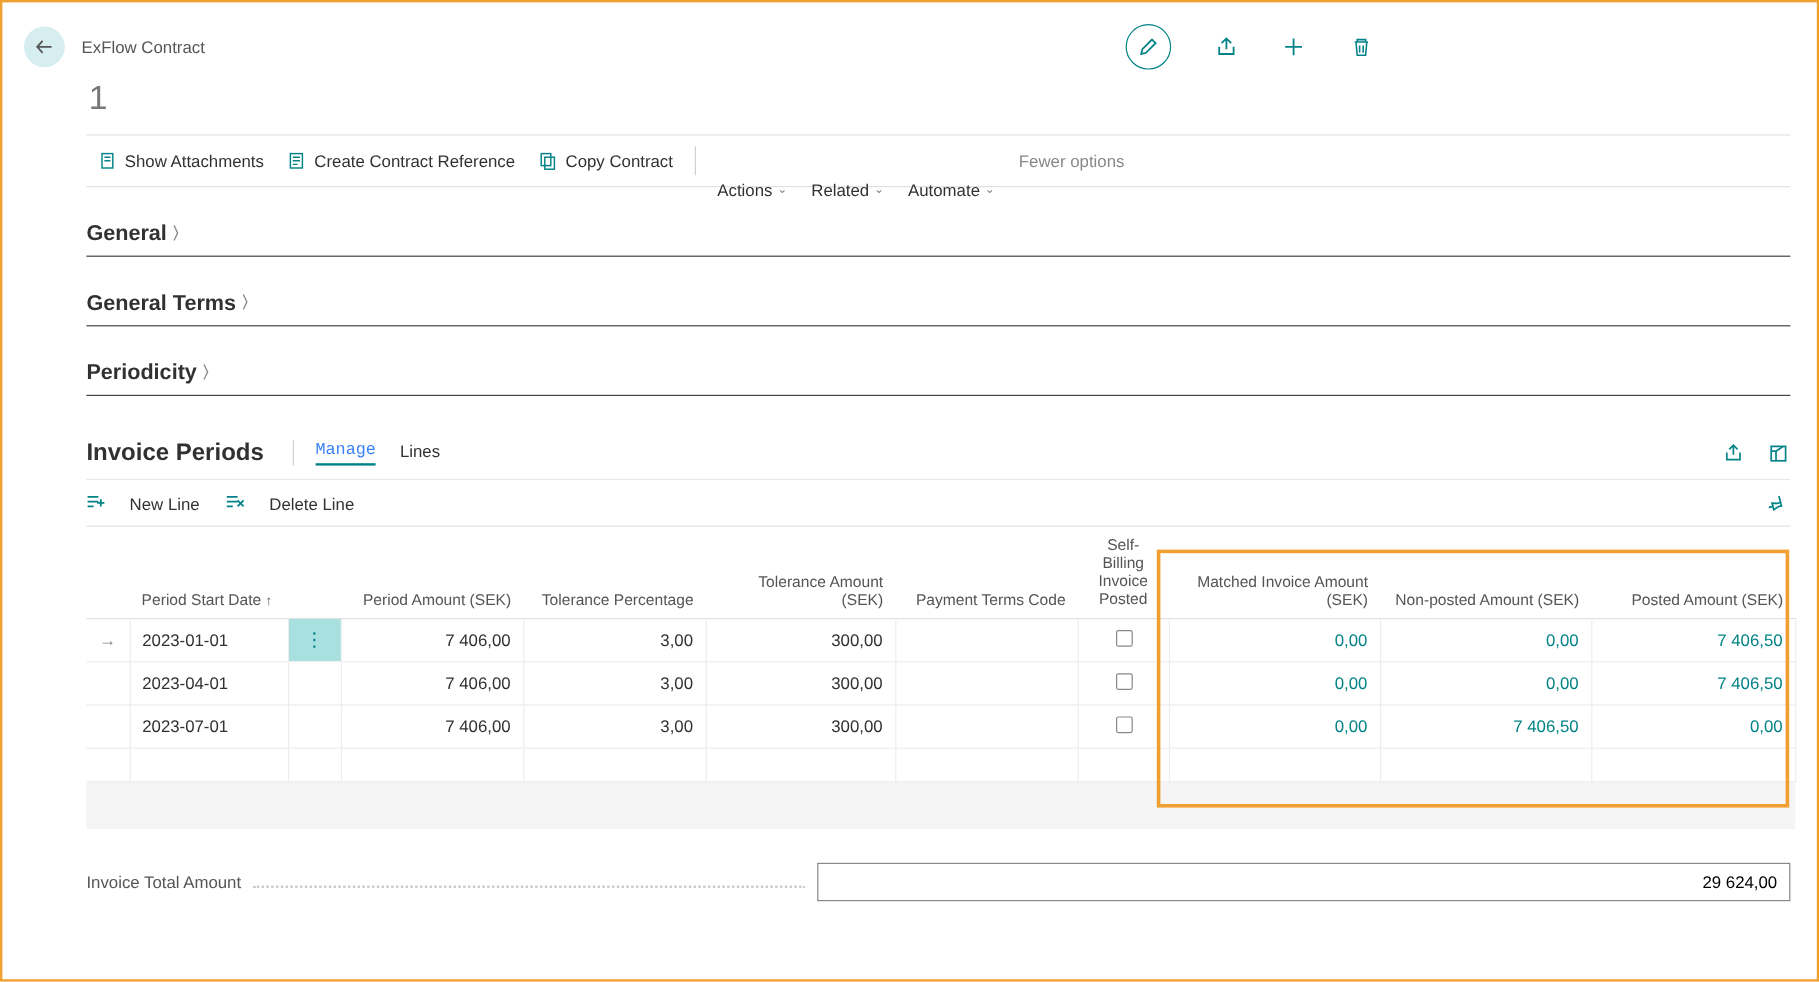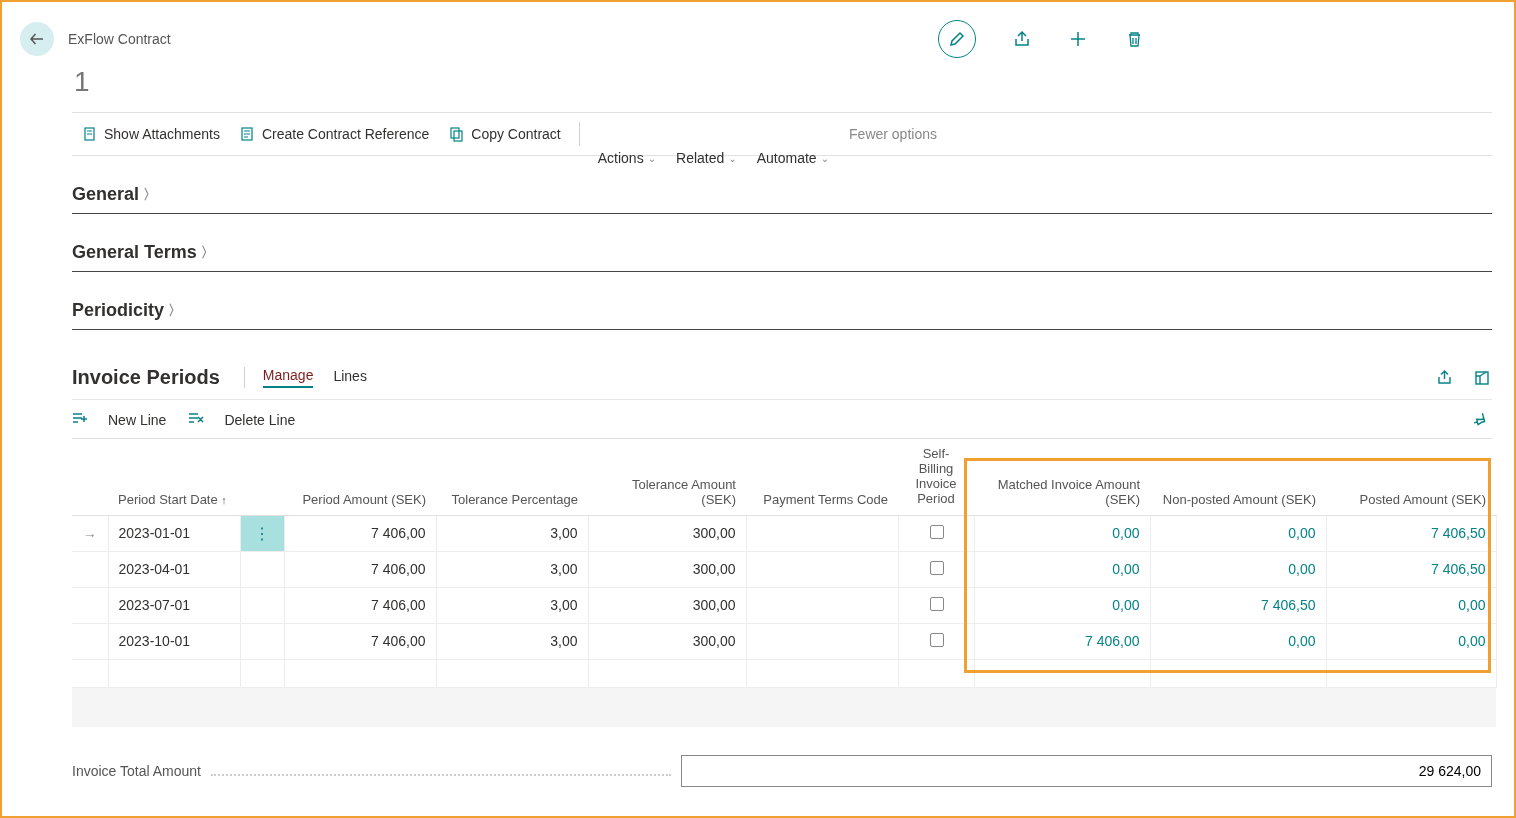--- a/index.html
+++ b/index.html
@@ -108,21 +108,21 @@
     padding: 36px 0 10px 0;
   }
   .subhead-title {
     font-size: 20px;
     font-weight: 600;
     color: #323130;
     margin-right: 24px;
   }
   .subtabs { display: flex; gap: 20px; align-items: center; border-left: 1px solid #d0d0d0; padding-left: 18px; }
   .subtab { cursor: pointer; color: #323130; padding-bottom: 3px; }
-  .subtab.active { color: #7f1d1d; border-bottom: 2px solid #038387; }
+  .subtab.active { color: #3b82f6; border-bottom: 2px solid #038387; font-family: Liberation Mono, monospace; }
   .sub-right { margin-left: auto; display: flex; gap: 18px; }
   .linebar {
     display: flex;
     align-items: center;
     gap: 22px;
     padding: 10px 0 8px 0;
     border-top: 1px solid #e8e8e8;
   }
   .linebtn { display: flex; align-items: center; gap: 20px; cursor: pointer; color: #323130; }
   .linebtn .li { color: #038387; font-weight: bold; }
@@ -348,21 +348,21 @@
             <th class="rowsel"></th>
             <th class="al-l">
               <span>Period Start Date</span>
               <span class="sort-ind">↑</span>
             </th>
             <th class="rowmenu"></th>
             <th class="al-r">Period Amount (SEK)</th>
             <th class="al-r">Tolerance Percentage</th>
             <th class="al-r">Tolerance Amount (SEK)</th>
             <th class="al-r">Payment Terms Code</th>
-            <th class="al-c" style="line-height:1.15;">Self-Billing Invoice Period</th>
+            <th class="al-c" style="line-height:1.15;">Self-Billing Invoice Posted</th>
             <th class="al-r">Matched Invoice Amount (SEK)</th>
             <th class="al-r">Non-posted Amount (SEK)</th>
             <th class="al-r">Posted Amount (SEK)</th>
           </tr>
         </thead>
         <tbody id="tbody">
             <tr>
               <td class="rowarrow">→</td>
               <td class="al-l">2023-01-01</td>
               <td class="rowmenu menu-active">⋮</td>
@@ -395,33 +395,20 @@
               <td class="al-r">7 406,00</td>
               <td class="al-r">3,00</td>
               <td class="al-r">300,00</td>
               <td class="al-l"></td>
               <td class="al-c"><input type="checkbox" class="cb" style=""></td>
               <td class="al-r link">0,00</td>
               <td class="al-r link">7 406,50</td>
               <td class="al-r link">0,00</td>
             </tr>
             <tr>
-              <td class="rowarrow"></td>
-              <td class="al-l">2023-10-01</td>
-              <td class="rowmenu "></td>
-              <td class="al-r">7 406,00</td>
-              <td class="al-r">3,00</td>
-              <td class="al-r">300,00</td>
-              <td class="al-l"></td>
-              <td class="al-c"><input type="checkbox" class="cb" style=""></td>
-              <td class="al-r link">7 406,00</td>
-              <td class="al-r link">0,00</td>
-              <td class="al-r link">0,00</td>
-            </tr>
-            <tr>
               <td></td>
               <td></td>
               <td></td>
               <td></td>
               <td></td>
               <td></td>
               <td></td>
               <td></td>
               <td></td>
               <td></td>

